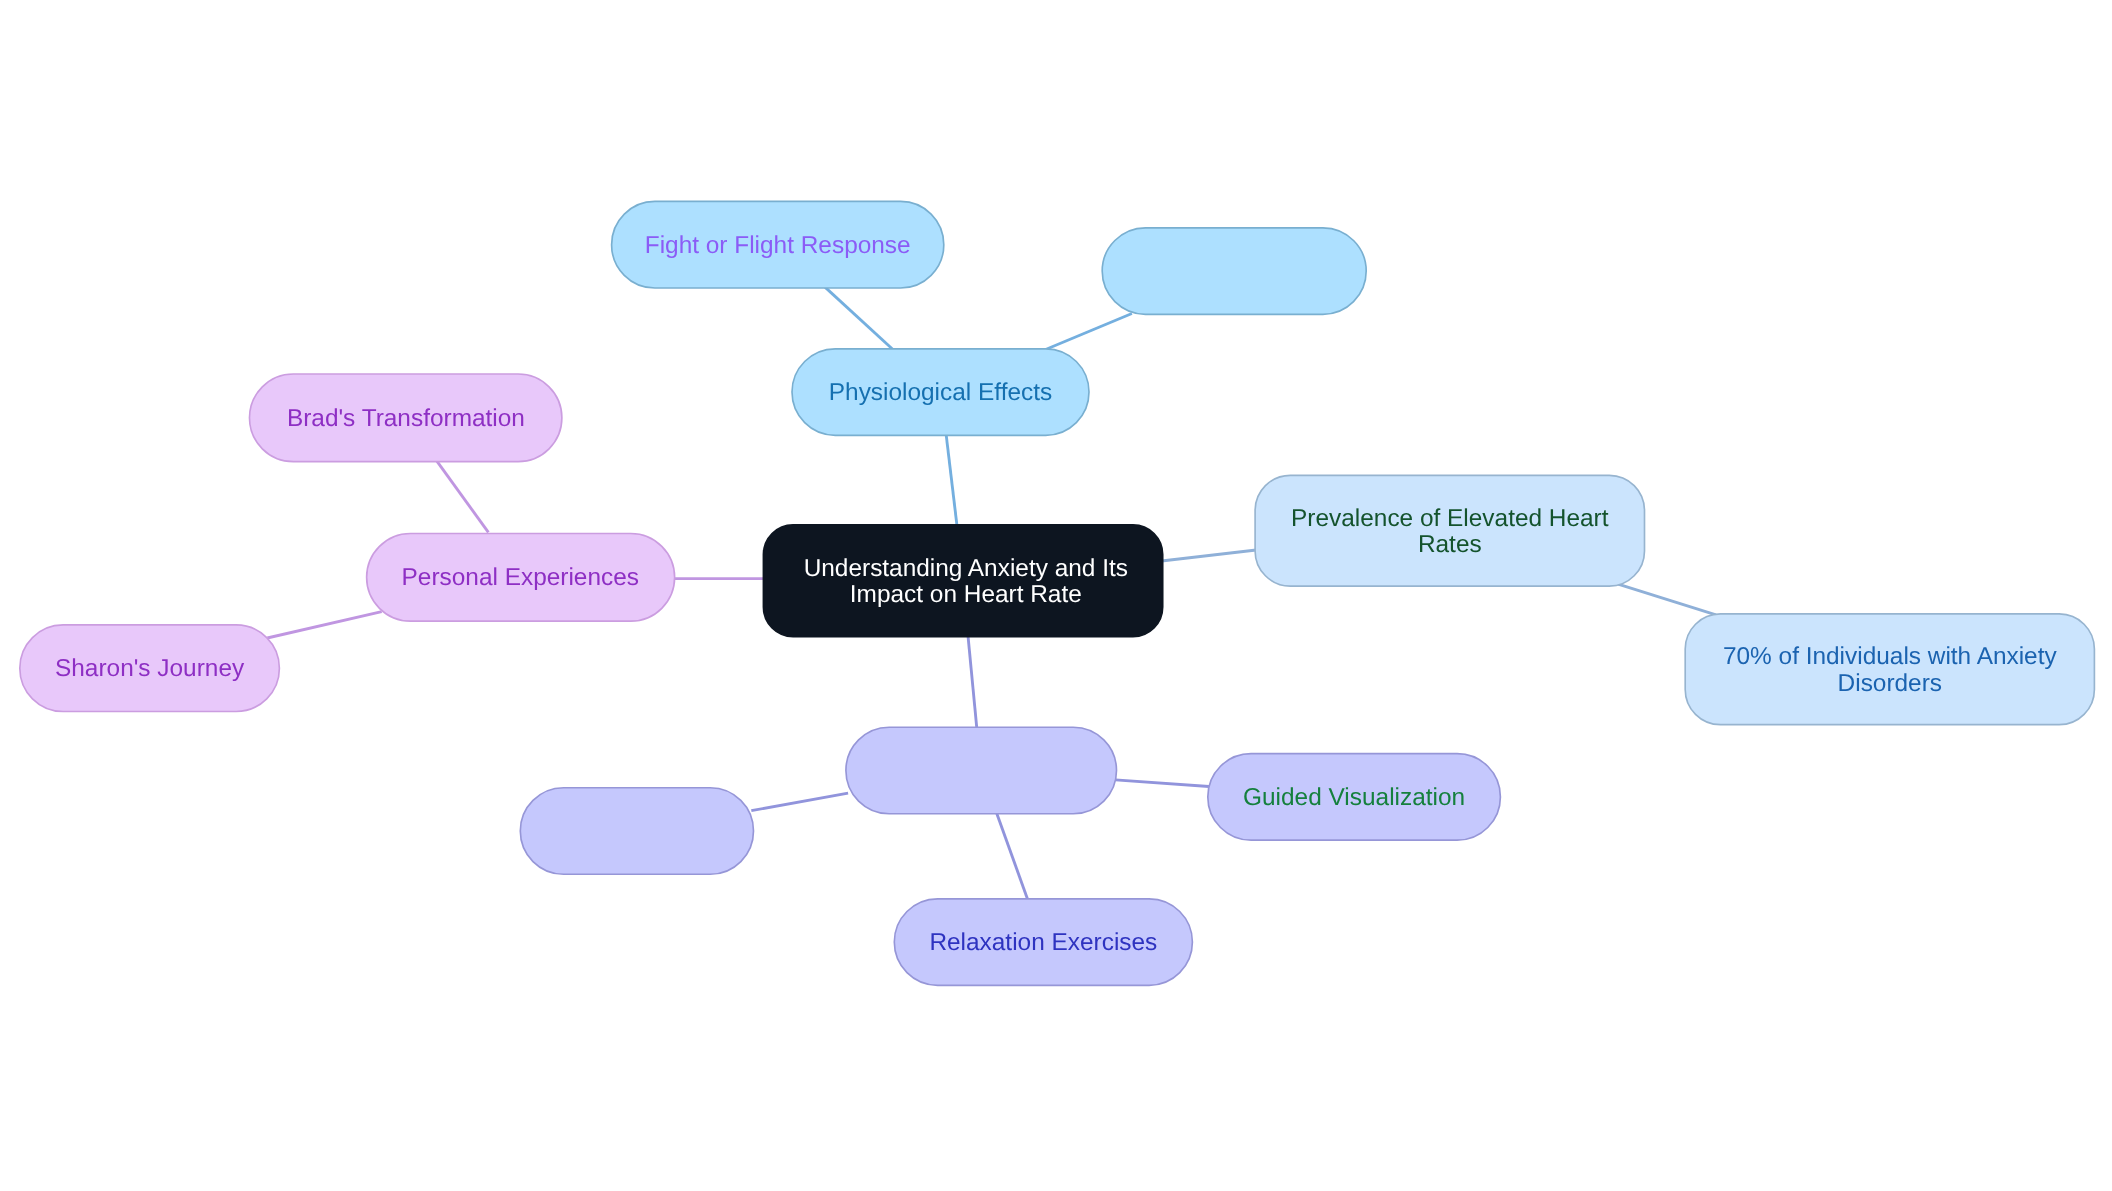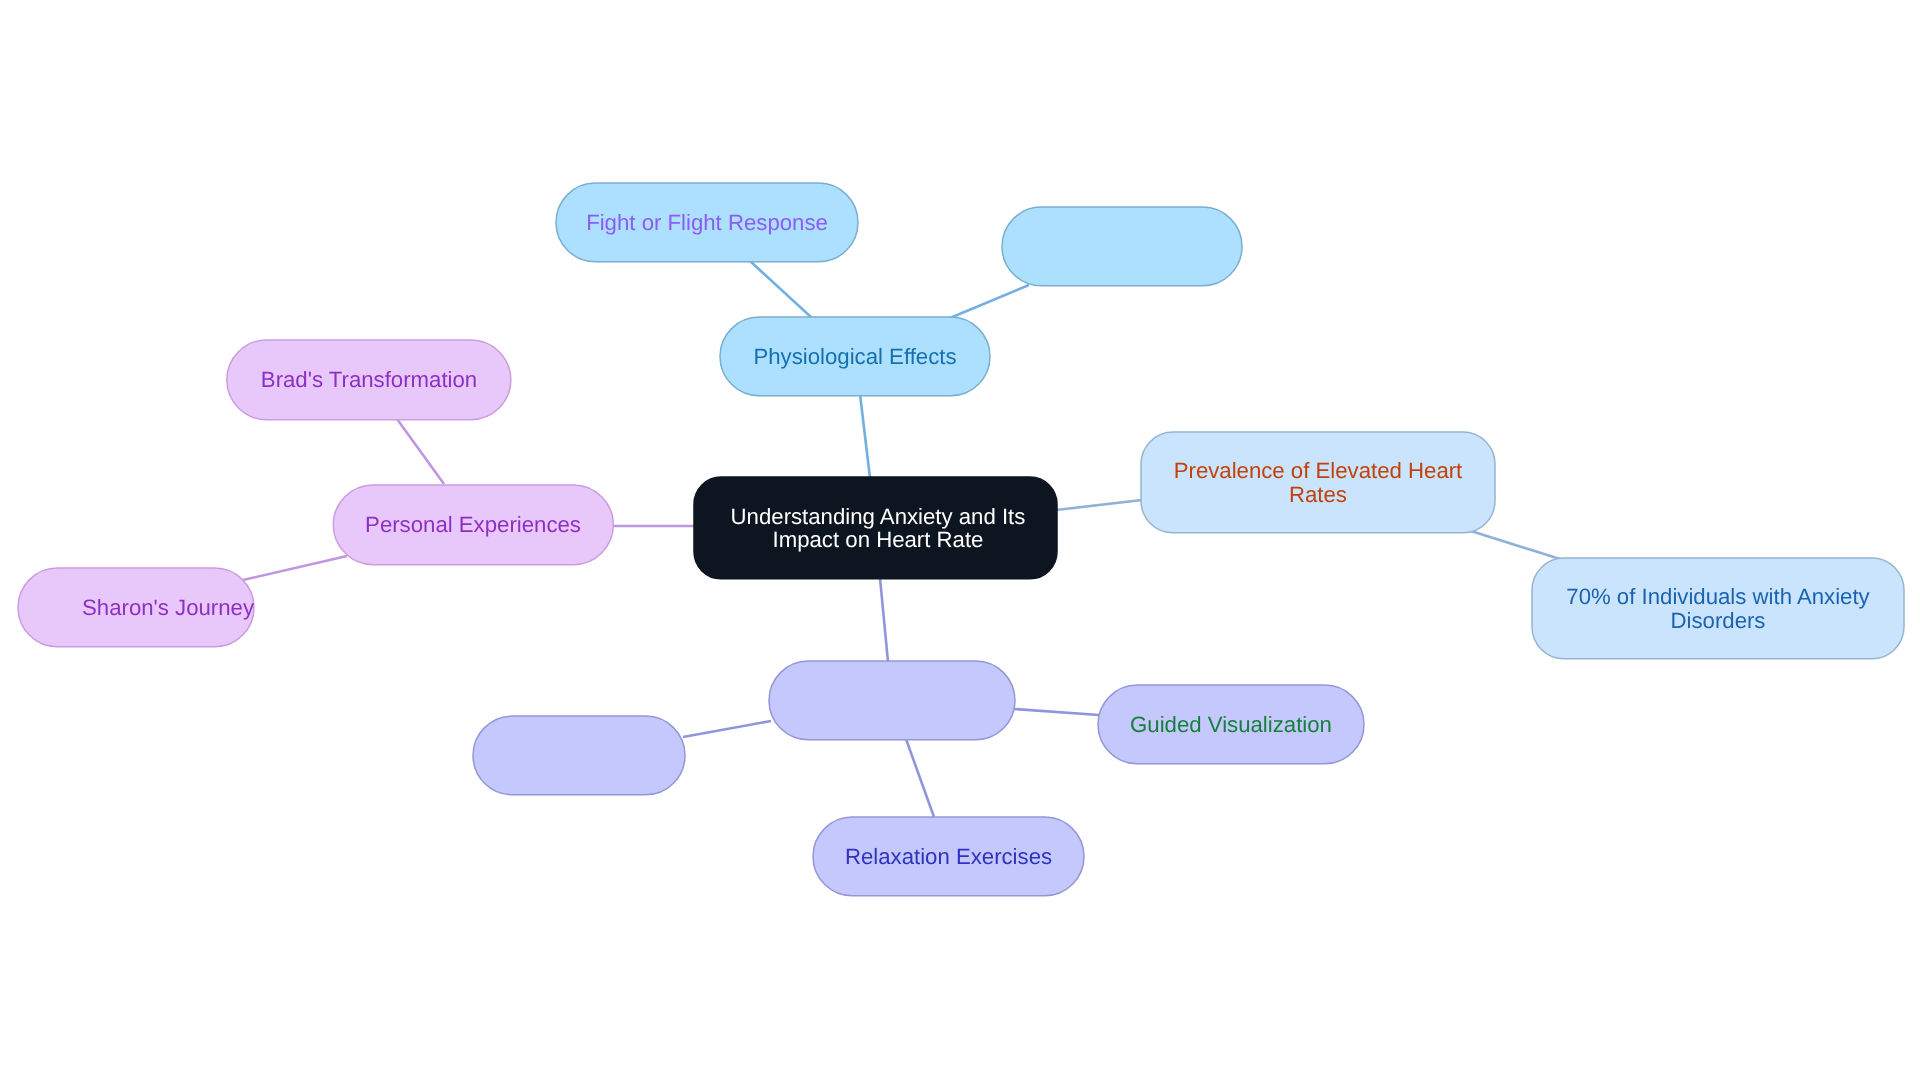--- a/index.html
+++ b/index.html
@@ -53,36 +53,36 @@
   <div class="lbl" style="left:694px;top:477px;width:368px;height:102px;color:#ffffff;text-align:center;">
     <span>Understanding Anxiety and Its
 Impact on Heart Rate</span>
   </div>
   <div class="lbl" style="left:720px;top:317px;width:270px;height:79px;color:#1570b0;text-align:right;">
     <span>Physiological Effects</span>
   </div>
   <div class="lbl" style="left:556px;top:183px;width:302px;height:79px;color:#8b5cf6;">
     <span>Fight or Flight Response</span>
   </div>
-  <div class="lbl" style="left:1141px;top:432px;width:354px;height:101px;color:#c2410c;">
+  <div class="lbl" style="left:1141px;top:432px;width:354px;height:101px;color:#14532d;">
     <span>Prevalence of Elevated Heart
 Rates</span>
   </div>
   <div class="lbl" style="left:1532px;top:558px;width:372px;height:101px;color:#1b63b0;">
     <span>70% of Individuals with Anxiety
 Disorders</span>
   </div>
   <div class="lbl" style="left:1098px;top:685px;width:266px;height:79px;color:#15803d;">
     <span>Guided Visualization</span>
   </div>
   <div class="lbl" style="left:813px;top:817px;width:271px;height:79px;color:#2e33c0;">
     <span>Relaxation Exercises</span>
   </div>
   <div class="lbl" style="left:333px;top:485px;width:280px;height:80px;color:#8e2fc4;">
     <span>Personal Experiences</span>
   </div>
   <div class="lbl" style="left:227px;top:340px;width:284px;height:80px;color:#8e2fc4;">
     <span>Brad's Transformation</span>
   </div>
-  <div class="lbl" style="left:18px;top:568px;width:236px;height:79px;color:#8e2fc4;justify-content:flex-end;">
+  <div class="lbl" style="left:18px;top:568px;width:236px;height:79px;color:#8e2fc4;">
     <span>Sharon's Journey</span>
   </div>
 </div>
 
 </body></html>

